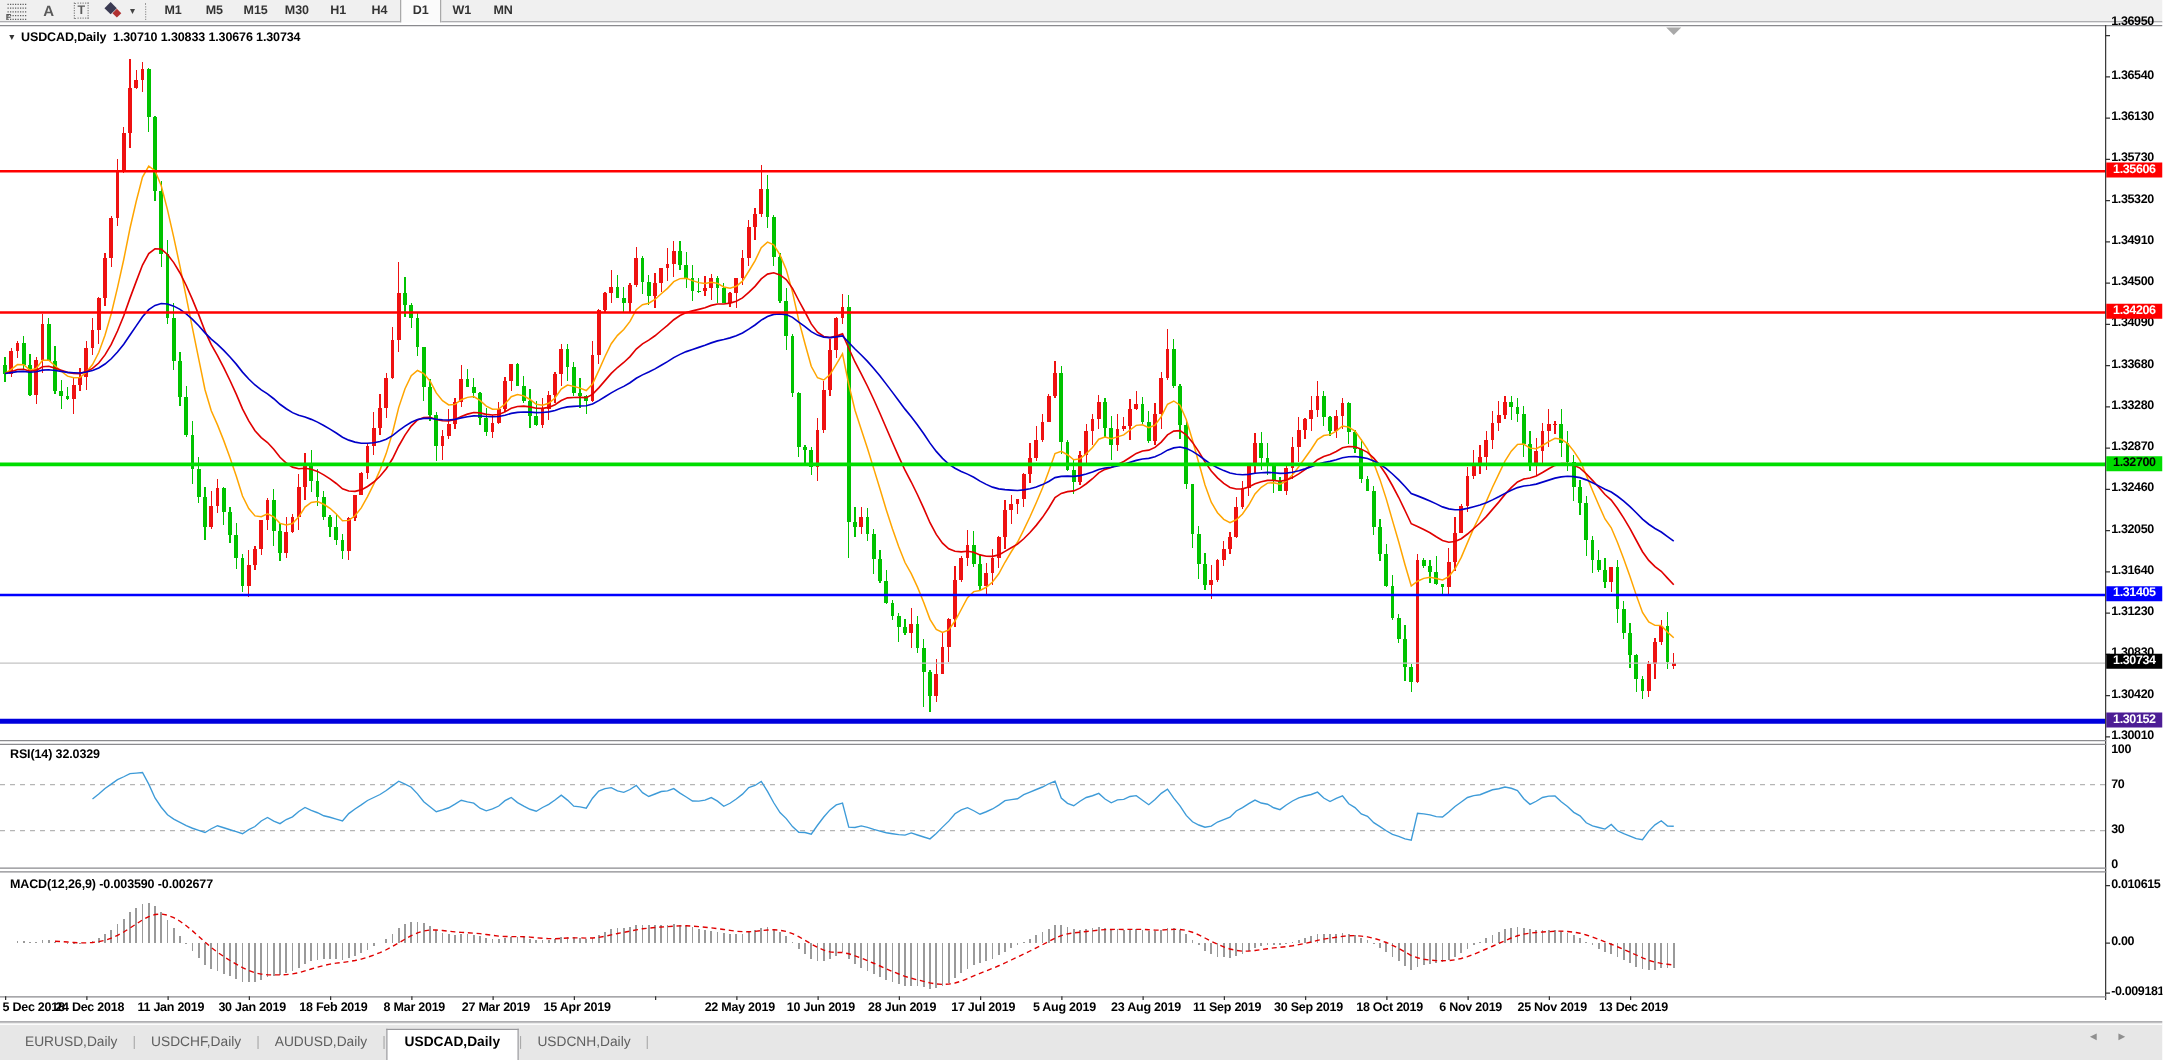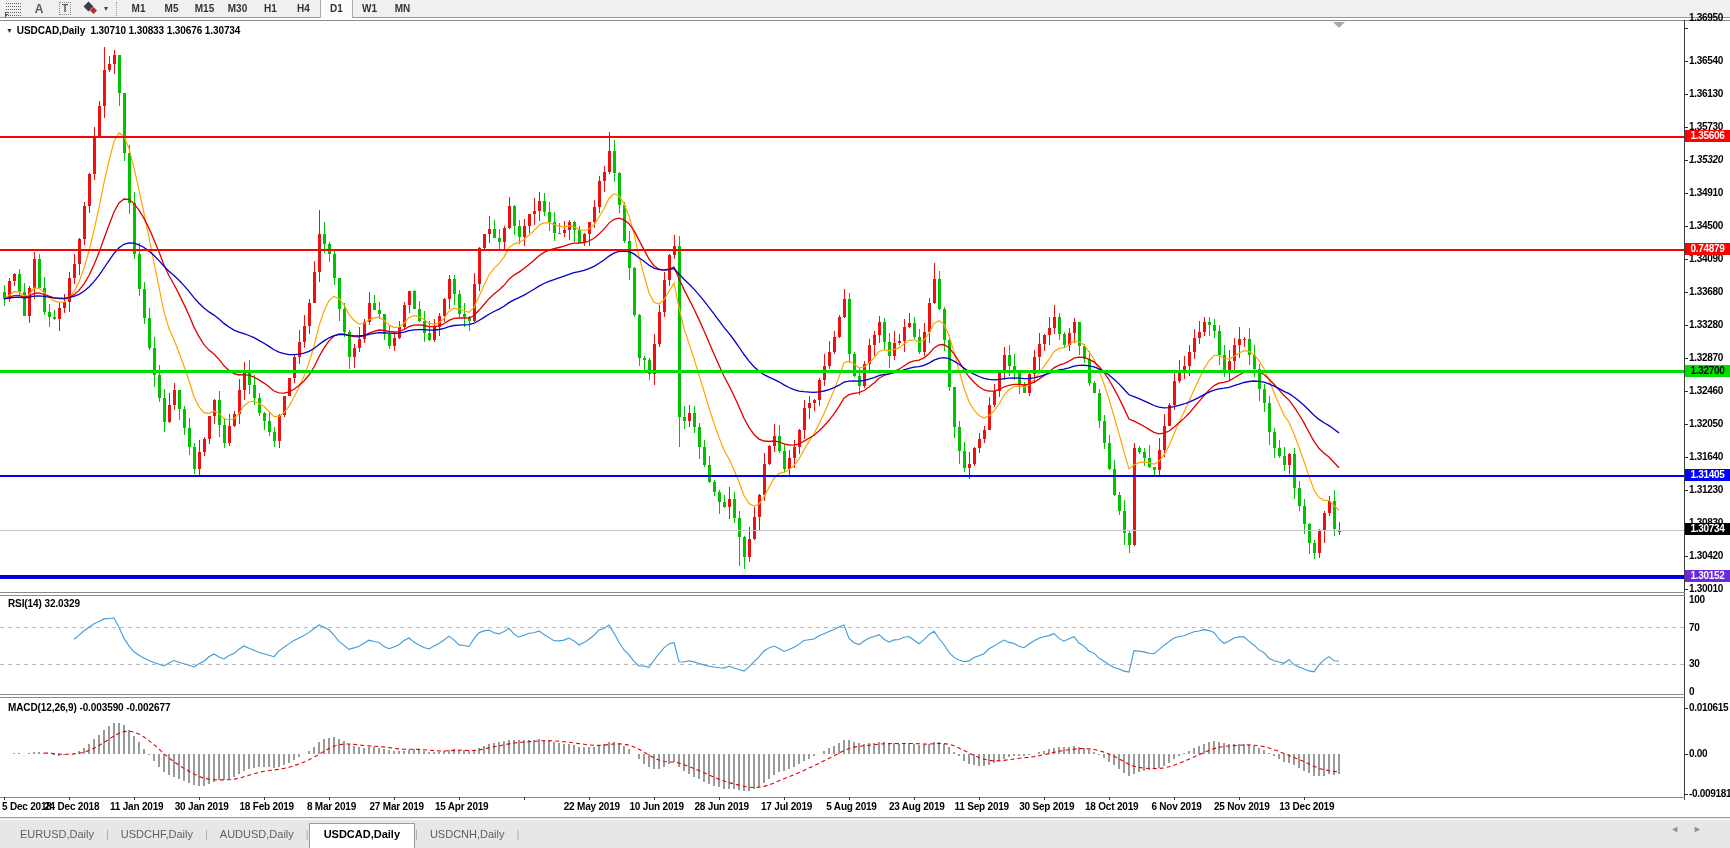--- a/index.html
+++ b/index.html
@@ -137,21 +137,21 @@
     <div id="price-ticks">
         <div class="axis-dash" style="top: 10px;"></div>
         <div class="axis-tick" style="top: 0;">1.36950</div>
         <div class="axis-dash" style="top: 43.1393px;"></div>
         <div class="axis-tick" style="top: 43.1393px;">1.36540</div>
         <div class="axis-dash" style="top: 76.2787px;"></div>
         <div class="axis-tick" style="top: 76.2787px;">1.36130</div>
         <div class="axis-dash" style="top: 108.61px;"></div>
         <div class="axis-tick" style="top: 108.61px;">1.35730</div>
         <div class="axis-dash" style="top: 141.749px;"></div>
-        <div class="axis-tick" style="top: 141.749px; font-style: italic;">1.35320</div>
+        <div class="axis-tick" style="top: 141.749px;">1.35320</div>
         <div class="axis-dash" style="top: 174.888px;"></div>
         <div class="axis-tick" style="top: 174.888px;">1.34910</div>
         <div class="axis-dash" style="top: 208.028px;"></div>
         <div class="axis-tick" style="top: 208.028px;">1.34500</div>
         <div class="axis-dash" style="top: 241.167px;"></div>
         <div class="axis-tick" style="top: 241.167px;">1.34090</div>
         <div class="axis-dash" style="top: 274.306px;"></div>
         <div class="axis-tick" style="top: 274.306px;">1.33680</div>
         <div class="axis-dash" style="top: 306.638px;"></div>
         <div class="axis-tick" style="top: 306.638px;">1.33280</div>
@@ -169,27 +169,27 @@
         <div class="axis-tick" style="top: 504.665px;">1.30830</div>
         <div class="axis-dash" style="top: 537.805px;"></div>
         <div class="axis-tick" style="top: 537.805px;">1.30420</div>
         <div class="axis-dash" style="top: 570.944px;"></div>
         <div class="axis-tick" style="top: 570.944px;">1.30010</div>
       </div>
     <div id="hlines">
         <div class="hline" style="top: 117.632px; height: 2px; background: rgb(255, 0, 0);"></div>
         <div class="hbadge" style="top: 118.632px; background: rgb(255, 0, 0); color: rgb(255, 255, 255);">1.35606</div>
         <div class="hline" style="top: 230.791px; height: 2px; background: rgb(255, 0, 0);"></div>
-        <div class="hbadge" style="top: 231.791px; background: rgb(255, 0, 0); color: rgb(255, 255, 255);">0.74879</div>
+        <div class="hbadge" style="top: 231.791px; background: rgb(255, 0, 0); color: rgb(255, 255, 255);">1.34206</div>
         <div class="hline" style="top: 352.018px; height: 3px; background: rgb(0, 221, 0);"></div>
         <div class="hbadge" style="top: 353.518px; background: rgb(0, 221, 0); color: rgb(0, 0, 0);">1.32700</div>
         <div class="hline" style="top: 457.189px; height: 2px; background: rgb(0, 0, 255);"></div>
         <div class="hbadge" style="top: 458.189px; background: rgb(0, 0, 255); color: rgb(255, 255, 255);">1.31405</div>
         <div class="hline" style="top: 557.467px; height: 4px; background: rgb(0, 0, 221);"></div>
-        <div class="hbadge" style="top: 559.467px; background: #6d28d9; color: rgb(255, 255, 255);">1.30152</div>
+        <div class="hbadge" style="top: 559.467px; background: #4c1d95; color: rgb(255, 255, 255);">1.30152</div>
         <div class="hline" style="top: 512.425px; height: 1px; background: rgb(196, 196, 196);"></div>
         <div class="hbadge" style="top: 512.425px; background: rgb(0, 0, 0); color: rgb(255, 255, 255);">1.30734</div>
       </div>
     <div id="sub-ticks">
         <div class="axis-tick" style="top: 582px;">100</div>
         <div class="axis-tick" style="top: 609.6px;">70</div>
         <div class="axis-tick" style="top: 646.4px;">30</div>
         <div class="axis-tick" style="top: 674px;">0</div>
         <div class="axis-dash" style="top: 690px;"></div>
         <div class="axis-tick" style="top: 690px;">0.010615</div>

